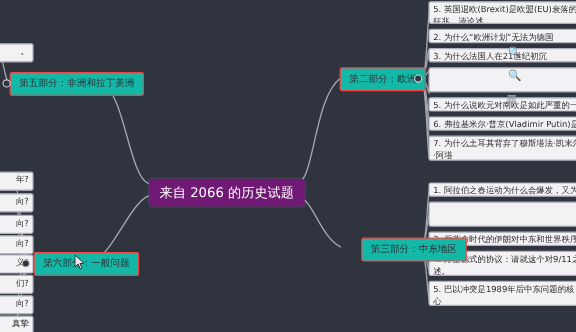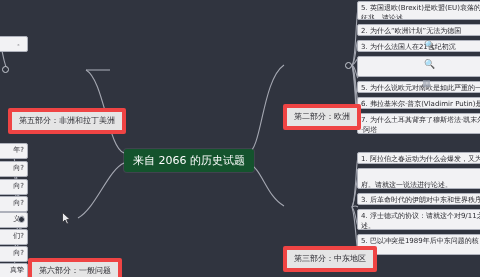--- a/index.html
+++ b/index.html
@@ -15,44 +15,43 @@
     background: #30343f;
     overflow: hidden;
   }
   #links { position: absolute; inset: 0; width: 480px; height: 277px; pointer-events: none; }
 
   
   .root-node {
     position: absolute;
     left: 124px; top: 149px;
     padding: 5px 9px;
-    background: #14532d;
+    background: #701a75;
     color: #ffffff;
     font-size: 11px;
     line-height: 13px;
     white-space: nowrap;
     border-radius: 3px;
     box-shadow: 0 0 0 1px rgba(255,255,255,0.08);
   }
 
   
   .branch-node {
     position: absolute;
     padding: 4px 7px;
-    background: #e5e5e5;
+    background: #14b8a6;
     color: #2d2d33;
     font-size: 8px;
     line-height: 10px;
     white-space: nowrap;
     border-radius: 2px;
-    border: 4px solid #ef4444;
-    margin-top: 48px;
+    border: 1px solid #ef4444;
   }
   .branch-node.b2 { left: 283px; top: 56px; font-family: Liberation Serif, serif; }
-  .branch-node.b3 { left: 283px; top: 198px; }
+  .branch-node.b3 { left: 301px; top: 198px; }
   .branch-node.b5 { left: 8px;   top: 60px; }
   .branch-node.b6 { left: 28px;  top: 210px; }
 
   
   .handle {
     position: absolute;
     width: 7px; height: 7px;
     border-radius: 50%;
     background: #30343f;
     border: 1px solid #c9ccd4;
@@ -167,21 +166,20 @@
   <div class="leaf leaf-right" style="top:113px; height:21px;">
     <span>7. 为什么土耳其背弃了穆斯塔法·凯末尔·阿塔</span><br>
     
   </div>
 
   <div class="leaf leaf-right" style="top:152px; height:12px;">
     <span>1. 阿拉伯之春运动为什么会爆发，又为</span>
   </div>
   <div class="leaf leaf-right" style="top:168px; height:21px;">
     <br>
-    <span>府。请就这一说法进行论述。</span>
   </div>
   <div class="leaf leaf-right" style="top:193px; height:12px;">
     <span>3. 后革命时代的伊朗对中东和世界秩序</span>
   </div>
   <div class="leaf leaf-right" style="top:209px; height:21px;">
     <span>4. 浮士德式的协议：请就这个对9/11之</span><br>
     <span>述。</span>
   </div>
   <div class="leaf leaf-right" style="top:234px; height:21px;">
     <span>5. 巴以冲突是1989年后中东问题的核心</span><br>

